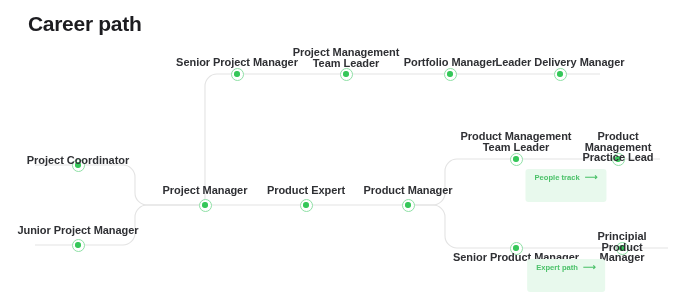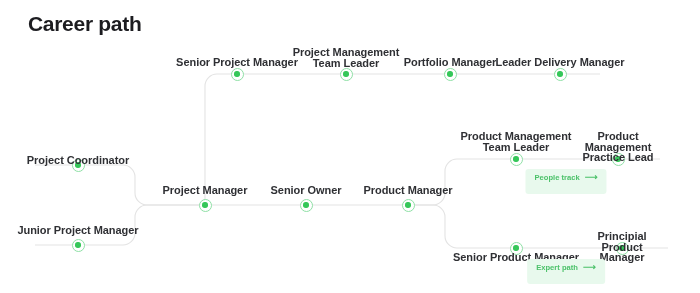--- a/index.html
+++ b/index.html
@@ -72,21 +72,21 @@
   }
   .track-badge {
     position: absolute;
     display: flex;
     align-items: center;
     gap: 5px;
     background: #e8f9ed;
     color: #4cc26a;
     font-size: 7.6px;
     font-weight: bold;
-    padding: 4px 9px 12px 9px;
+    padding: 4px 9px 20px 9px;
     border-radius: 3px;
     transform: translateX(-50%);
     white-space: nowrap;
   }
   .track-arrow {
     font-size: 9px;
     line-height: 1;
     color: #4cc26a;
   }
 </style>
@@ -130,21 +130,21 @@
   <div class="node" style="left:450px; top:74px;"></div>
   <div class="node" style="left:560px; top:74px;"></div>
   <div class="node" style="left:516px; top:159px;"></div>
   <div class="node" style="left:618px; top:159px;"></div>
   <div class="node" style="left:516px; top:248px;"></div>
   <div class="node" style="left:622px; top:248px;"></div>
 
   <div class="node-label" style="left:78px; top:155px;">Project Coordinator</div>
   <div class="node-label" style="left:78px; top:225px;">Junior Project Manager</div>
   <div class="node-label" style="left:205px; top:185px;">Project Manager</div>
-  <div class="node-label" style="left:306px; top:185px;">Senior Owner</div>
+  <div class="node-label" style="left:306px; top:185px;">Product Expert</div>
   <div class="node-label" style="left:408px; top:185px;">Product Manager</div>
   <div class="node-label" style="left:237px; top:57px;">Senior Project Manager</div>
   <div class="node-label" style="left:346px; top:47px;">Project Management
 Team Leader</div>
   <div class="node-label" style="left:450px; top:57px;">Portfolio Manager</div>
   <div class="node-label" style="left:560px; top:57px;">Leader Delivery Manager</div>
   <div class="node-label" style="left:516px; top:131px;">Product Management
 Team Leader</div>
   <div class="node-label" style="left:618px; top:131px;">Product Management
 Practice Lead</div>

